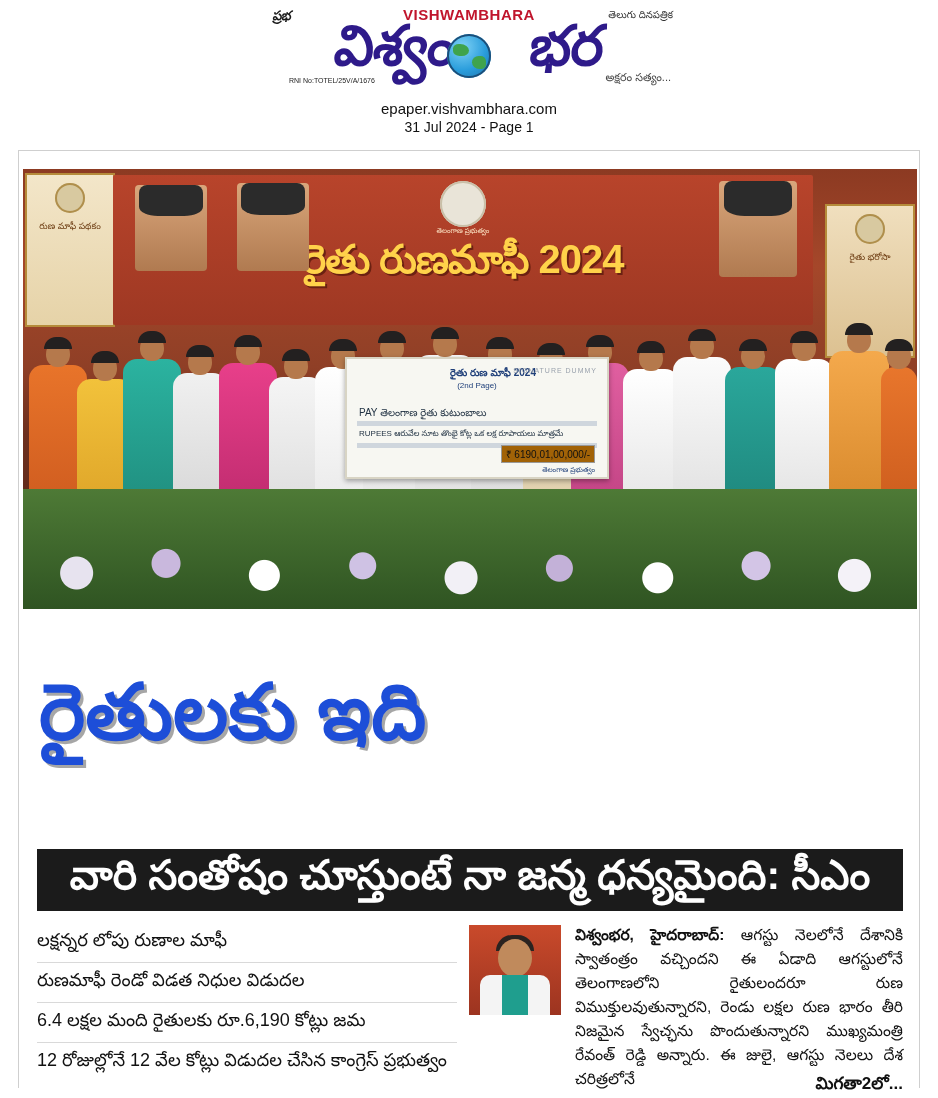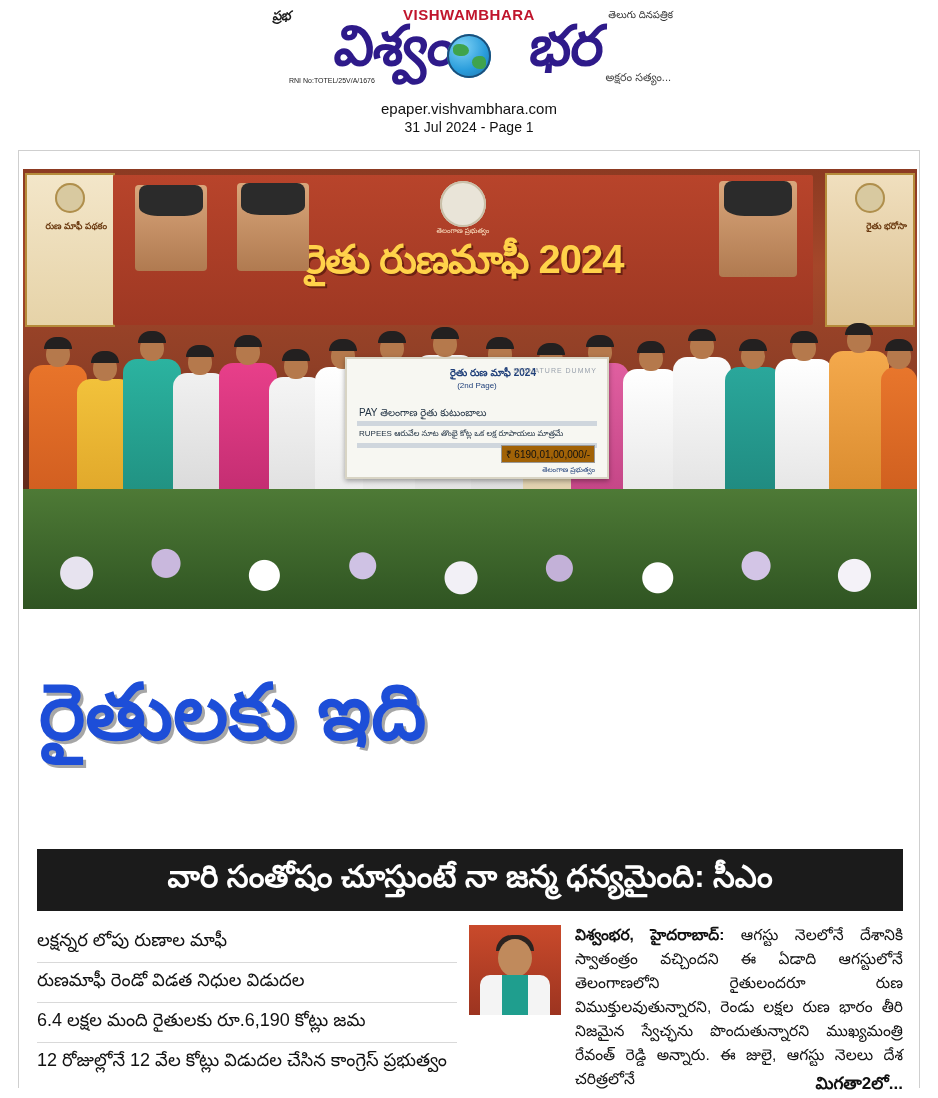--- a/index.html
+++ b/index.html
@@ -179,29 +179,29 @@
     letter-spacing: -1px;
   }
   .side-poster {
     position: absolute;
     top: 4px;
     width: 86px; height: 150px;
     background: linear-gradient(180deg,#f3e6c9 0%, #e6d3a8 100%);
     border: 2px solid #b58b3a;
   }
   .side-poster.left { left: 2px; }
-  .side-poster.right { right: 2px; background: linear-gradient(180deg,#f0dfbe 0%,#dcc191 100%); }
+  .side-poster.right { right: 2px; background: linear-gradient(180deg,#f0dfbe 0%,#dcc191 100%); margin-top: 31px; }
   .side-poster .emb {
     position: absolute; left: 50%; top: 8px; transform: translateX(-50%);
     width: 30px; height: 30px; border-radius: 50%;
     background: #d8c9a0; box-shadow: 0 0 0 2px #b08f4c inset;
   }
   .side-poster .txt {
     position: absolute; left: 6px; right: 6px; top: 46px;
-    font-size: 9px; color: #6b3a10; text-align: right; line-height: 1.2; font-weight: bold;
+    font-size: 9px; color: #6b3a10; text-align: center; line-height: 1.2;
   }
   .portrait {
     position: absolute;
     border-radius: 4px;
     background: linear-gradient(180deg,#d9a67b 0%, #b07a50 100%);
   }
   .portrait.p1 { left: 112px; top: 16px; width: 72px; height: 86px; }
   .portrait.p2 { left: 214px; top: 14px; width: 72px; height: 88px; }
   .portrait.p3 { right: 120px; top: 12px; width: 78px; height: 96px; }
   .portrait .hair { position:absolute; left:6%; right:6%; top:0; height:36%; background:#2b2b2b; border-radius:8px 8px 30% 30%; }
@@ -310,21 +310,21 @@
     top: 698px;
     width: 866px;
     height: 62px;
     background: #1b1b1b;
     display: flex;
     align-items: center;
     justify-content: center;
   }
   .quote-bar span {
     color: #ffffff;
-    font-size: 31px;
+    font-size: 41px;
     font-weight: bold;
     white-space: nowrap;
   }
 
   
   .bottom {
     position: absolute;
     left: 18px;
     top: 772px;
     width: 866px;

